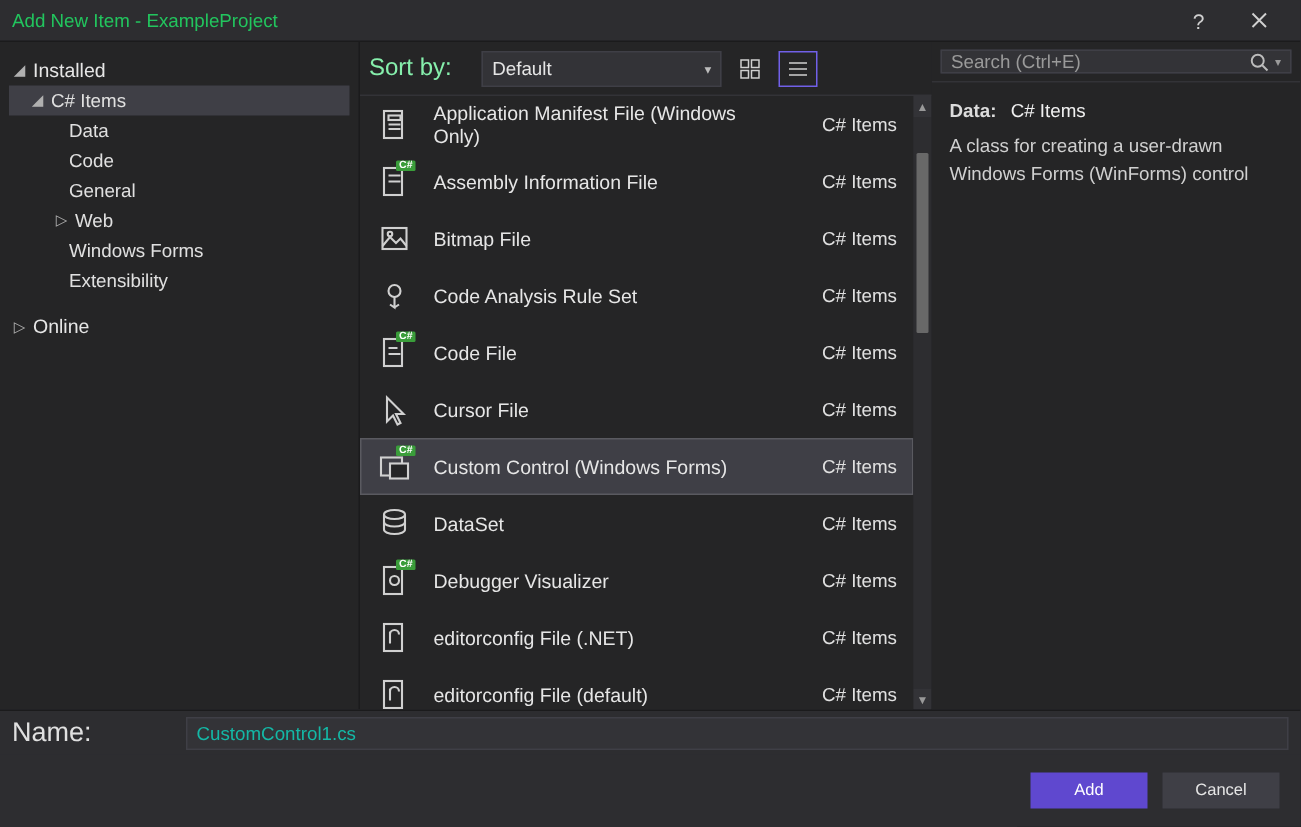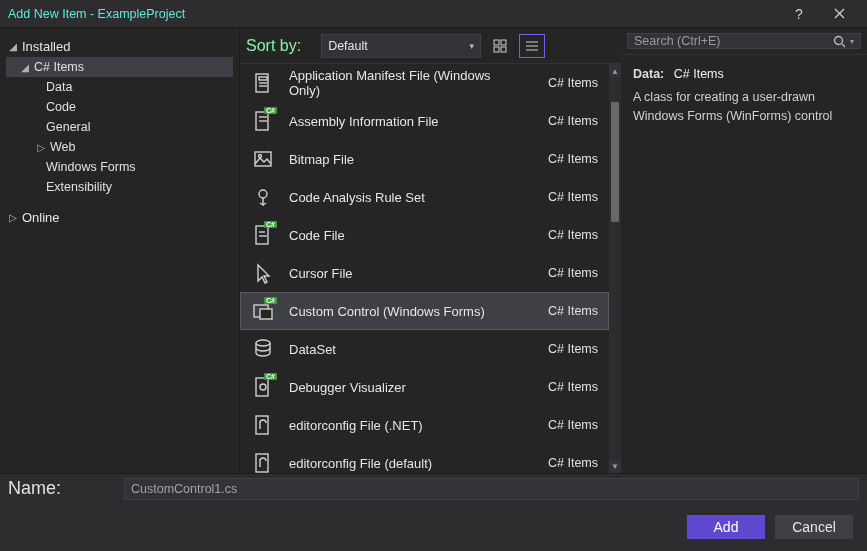--- a/index.html
+++ b/index.html
@@ -1,20 +1,20 @@
 <!DOCTYPE html>
 <html><head>
 <meta charset="utf-8">
 <style>
   * { box-sizing: border-box; margin: 0; padding: 0; font-family: "Segoe UI", Arial, sans-serif; }
   body { background: #2d2d30; color: #f1f1f1; width: 867px; height: 551px; overflow: hidden; display: flex; flex-direction: column; font-size: 13px; }
 
   
   .titlebar { height: 28px; display: flex; align-items: center; padding: 0 8px; background: #2d2d30; border-bottom: 1px solid #1b1b1c; }
-  .titlebar .title { flex: 1; color: #5eead4; font-size: 12.5px; }
+  .titlebar .title { flex: 1; color: #22c55e; font-size: 12.5px; }
   .titlebar .tb-btn { width: 40px; height: 28px; display: flex; align-items: center; justify-content: center; color: #d0d0d0; cursor: default; }
   .titlebar .tb-btn svg, .titlebar .tb-btn span { pointer-events: none; }
 
   
   .content { flex: 1; display: flex; background: #252526; overflow: hidden; }
 
   
   .treecol { width: 240px; background: #252526; padding: 8px 6px; border-right: 1px solid #1b1b1c; }
   .tree-head { display: flex; align-items: center; gap: 4px; color: #e6e6e6; padding: 3px 2px; cursor: default; }
   .tree-head .arrow { width: 10px; text-align: center; color: #b0b0b0; font-size: 10px; }
@@ -57,25 +57,25 @@
   .searchbox input { flex:1; background:transparent; border:none; outline:none; color:#e6e6e6; font-size:12.5px;}
   .searchbox input::placeholder { color:#9a9a9a; }
   .info { padding: 10px 12px; font-size:12.5px; color:#dcdcdc; line-height:1.5;}
   .info .typelabel { color:#dcdcdc; }
   .info .typeval { color:#f0f0f0; margin-left:6px;}
   .info .desc { margin-top:4px; color:#d0d0d0;}
 
   
   .namebar { height: 30px; display:flex; align-items:center; padding: 4px 8px; background:#2d2d30; gap: 12px; border-top:1px solid #1b1b1c;}
   .namebar .lbl { width: 104px; color:#e0e0e0; font-size:18px;}
-  .namebar input { flex:1; background:#333337; border:1px solid #3f3f46; height:22px; padding:0 6px; color:#a3a3a3; font-size:12.5px; outline:none;}
+  .namebar input { flex:1; background:#333337; border:1px solid #3f3f46; height:22px; padding:0 6px; color:#14b8a6; font-size:12.5px; outline:none;}
 
   
   .footer { height: 48px; display:flex; justify-content:flex-end; align-items:center; padding: 0 14px; gap:10px; background:#2d2d30;}
-  .btn { min-width:78px; height:24px; display:flex; align-items:center; justify-content:center; font-size:14px; padding:0 16px;}
+  .btn { min-width:78px; height:24px; display:flex; align-items:center; justify-content:center; font-size:11px; padding:0 16px;}
   .btn.primary { background:#5f48cf; color:#fff; }
   .btn.secondary { background:#3f3f46; color:#e6e6e6; }
 
   .cs-badge { position:absolute; top:-2px; right:-2px; background:#3a9d3a; color:#fff; font-size:7px; font-weight:bold; padding:0 2px; border-radius:1px;}
   .ico-wrap { position:relative; display:inline-flex; }
 </style>
 </head>
 <body>
 
 <div class="titlebar">

